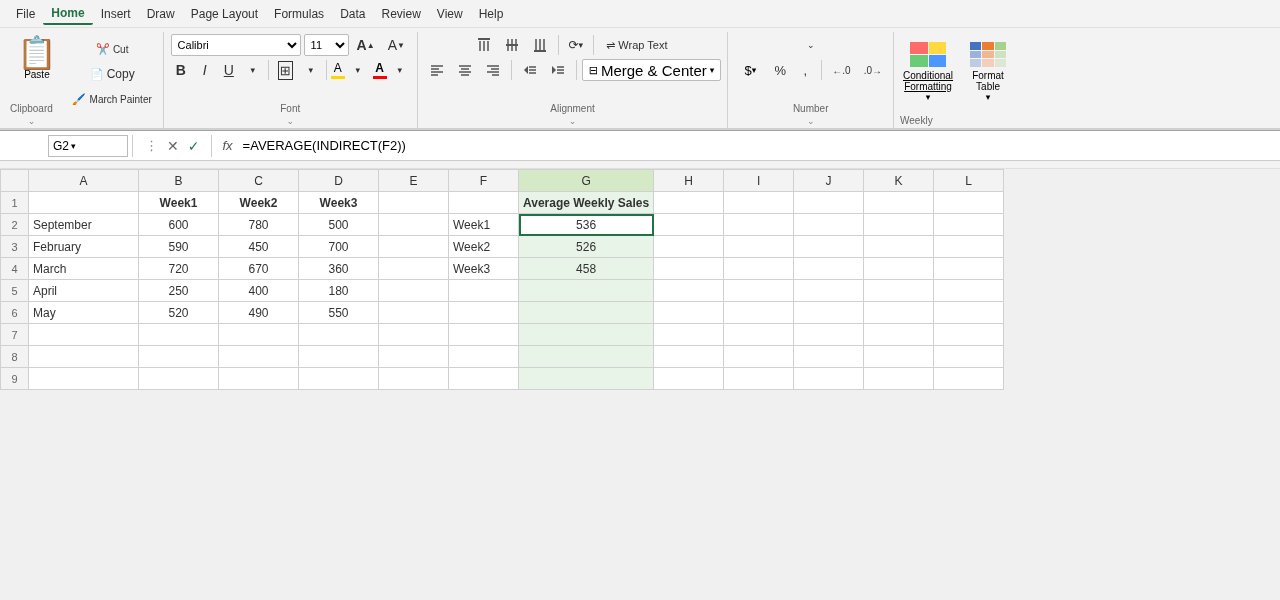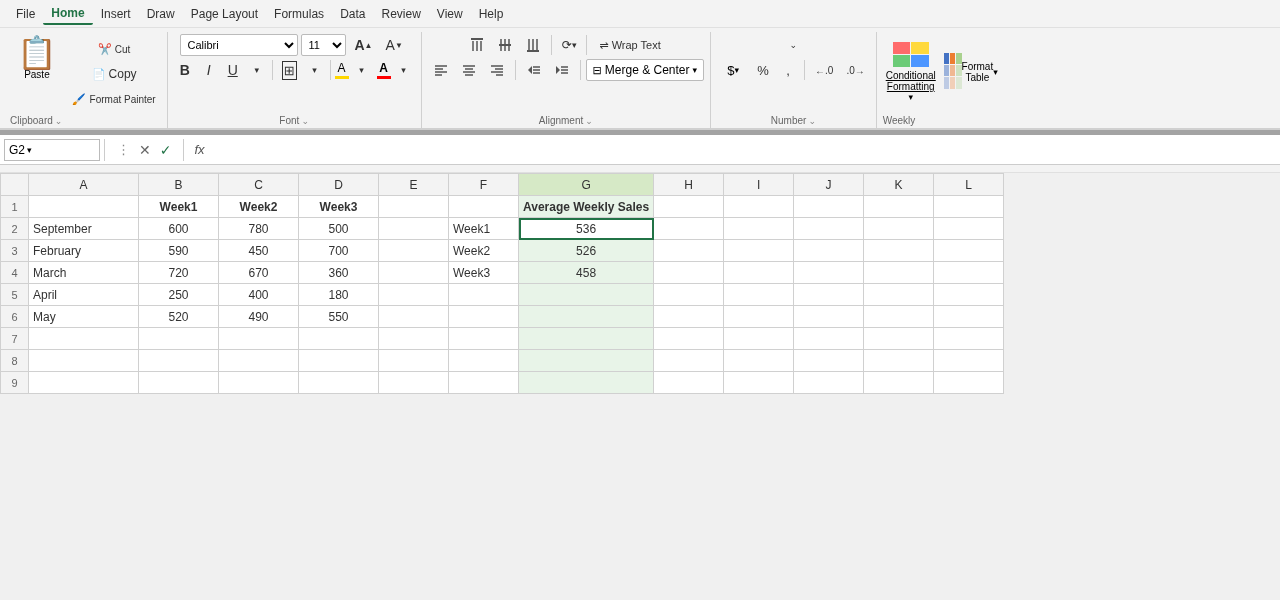--- a/index.html
+++ b/index.html
@@ -1,47 +1,47 @@
 <!DOCTYPE html>
 <html><head>
   <meta charset="utf-8">
   <style>
     * { box-sizing: border-box; margin: 0; padding: 0; }
     body { font-family: 'Segoe UI', Arial, sans-serif; font-size: 12px; background: #f0f0f0; overflow: hidden; width: 1280px; height: 600px; }
 
     
-    .ribbon { background: #f3f3f3; border-bottom: 5px solid #a3a3a3; }
+    .ribbon { background: #f3f3f3; border-bottom: 1px solid #a3a3a3; }
 
     
     .menu-bar { display: flex; align-items: center; background: #f3f3f3; padding: 2px 8px; height: 28px; border-bottom: 1px solid #e0e0e0; }
     .menu-item { padding: 3px 8px; font-size: 12px; cursor: pointer; color: #333; border-radius: 2px; }
     .menu-item.active { color: #217346; font-weight: 600; border-bottom: 2px solid #217346; }
 
     
     .toolbar { display: flex; align-items: stretch; background: #f3f3f3; padding: 4px 4px 0 4px; min-height: 88px; border-bottom: 2px solid #d0d0d0; }
     .toolbar-group { display: flex; flex-direction: column; align-items: center; border-right: 1px solid #d0d0d0; padding: 2px 6px 18px 6px; position: relative; min-width: fit-content; }
     .toolbar-group:last-child { border-right: none; }
-    .group-label { position: absolute; bottom: 2px; font-size: 10px; color: #666; white-space: nowrap; display: flex; align-items: center; gap: 2px; }
+    .group-label { position: absolute; bottom: 2px; font-size: 10px; color: #666; white-space: nowrap; display: flex; align-items: center; gap: 2px; flex-direction: column; }
     .group-label-arrow { font-size: 9px; color: #888; cursor: pointer; }
 
     .tb-row { display: flex; align-items: center; gap: 2px; }
     .tb-btn { display: flex; align-items: center; justify-content: center; padding: 2px 4px; border: 1px solid transparent; border-radius: 2px; cursor: pointer; font-size: 11px; background: transparent; min-width: 22px; height: 22px; color: #333; }
 
     
     .font-selects { display: flex; gap: 3px; margin-bottom: 3px; }
     .font-select { height: 22px; font-size: 11px; border: 1px solid #bbb; background: white; padding: 0 2px; border-radius: 2px; cursor: pointer; }
-    .font-name { width: 118px; }
+    .font-name { width: 130px; }
     .font-size { width: 45px; }
 
     
     .num-select { height: 22px; font-size: 11px; border: 1px solid #bbb; background: white; padding: 0 4px; border-radius: 2px; width: 160px; }
 
     
     .formula-bar { display: flex; align-items: center; background: white; border-bottom: 1px solid #ccc; height: 30px; padding: 0 4px; }
-    .cell-ref { width: 96px; height: 22px; border: 1px solid #bbb; font-size: 12px; padding: 0 4px; text-align: center; background: white; cursor: pointer; display: flex; align-items: center; }
+    .cell-ref { width: 80px; height: 22px; border: 1px solid #bbb; font-size: 12px; padding: 0 4px; text-align: center; background: white; cursor: pointer; display: flex; align-items: center; margin-left: 44px; }
     .formula-divider { width: 1px; background: #ccc; height: 22px; margin: 0 4px; }
     .formula-fx { font-style: italic; font-size: 13px; color: #555; padding: 0 6px; }
     .formula-input { flex: 1; border: none; outline: none; font-size: 13px; padding: 0 4px; }
 
     
     .spreadsheet { display: flex; flex-direction: column; flex: 1; overflow: hidden; }
     .sheet-area { display: flex; flex: 1; overflow: hidden; }
 
     
     .grid-container { overflow: hidden; flex: 1; }
@@ -71,21 +71,21 @@
     .col-j { width: 70px; }
     .col-k { width: 70px; }
     .col-l { width: 70px; }
     .btn-italic { font-style: italic; }
 
     .color-bar-yellow { width: 14px; height: 3px; background: #FFD700; margin-top: 1px; }
     .color-bar-red { width: 14px; height: 3px; background: #FF0000; margin-top: 1px; }
 
     .cond-format-btn { display: flex; flex-direction: column; align-items: center; justify-content: center; width: 56px; height: 62px; cursor: pointer; border: 1px solid transparent; border-radius: 2px; font-size: 10px; text-align: center; }
 
-    .format-table-btn { display: flex; flex-direction: row; align-items: center; justify-content: center; width: 56px; height: 62px; cursor: pointer; border: 1px solid transparent; border-radius: 2px; font-size: 10px; text-align: center; }
+    .format-table-btn { display: flex; flex-direction: column; align-items: center; justify-content: center; width: 56px; height: 62px; cursor: pointer; border: 1px solid transparent; border-radius: 2px; font-size: 10px; text-align: center; }
 
     .dollar-btn { display: flex; align-items: center; justify-content: center; width: 32px; height: 22px; cursor: pointer; font-size: 13px; border: 1px solid transparent; border-radius: 2px; }
 
     
     table.grid td.active-col-bg { background: #e8f4e8; }
 
     .merge-btn { display: flex; align-items: center; gap: 3px; padding: 2px 6px; height: 22px; font-size: 11px; cursor: pointer; border: 1px solid transparent; border-radius: 2px; background: white; border: 1px solid #bbb; }
   </style>
 </head>
 <body>
@@ -115,21 +115,21 @@
         <div class="tb-btn" style="gap:3px;">
           <span>✂️</span>
           <span style="font-size:10px;">Cut</span>
         </div>
         <div class="tb-btn" style="gap:3px;">
           <span>📄</span>
           <span style="font-size:12px;">Copy</span>
         </div>
         <div class="tb-btn" style="gap:3px;">
           <span>🖌️</span>
-          <span style="font-size:10px;">Format Painter</span>
+          <span style="font-size:10px;">March Painter</span>
         </div>
       </div>
       <span class="group-label">
         <span>Clipboard</span>
         <span class="group-label-arrow">⌄</span>
       </span>
     </div>
 
     <div class="toolbar-group" style="min-width:180px;">
       <div class="font-selects tb-row">
@@ -247,21 +247,21 @@
           <svg width="16" height="16">
               <polygon points="2,4 2,12 6,8" fill="#555"></polygon>
               <line x1="7" y1="5" x2="14" y2="5" stroke="#555" stroke-width="1.5"></line>
               <line x1="7" y1="8" x2="14" y2="8" stroke="#555" stroke-width="1.5"></line>
               <line x1="7" y1="11" x2="14" y2="11" stroke="#555" stroke-width="1.5"></line>
             </svg>
         </button>
         <div style="width:1px;height:20px;background:#ccc;margin:0 3px;"></div>
         <button class="merge-btn">
           <span>⊟</span>
-          <span style="font-size:12px;">Merge &amp; Center</span>
+          <span style="font-size:15px;">Merge &amp; Center</span>
           <span style="font-size:9px;">▾</span>
         </button>
       </div>
       <span class="group-label">
         <span>Alignment</span>
         <span class="group-label-arrow">⌄</span>
       </span>
     </div>
 
     <div class="toolbar-group" style="min-width:160px;">
@@ -331,20 +331,21 @@
     <span style="font-size:9px;margin-left:2px;">▾</span>
   </div>
   <div class="formula-divider"></div>
   <div style="display:flex;align-items:center;gap:1px;padding:0 4px;">
     <span style="font-size:13px;cursor:pointer;color:#888;padding:2px 4px;">⋮</span>
     <button style="border:none;background:none;cursor:pointer;font-size:14px;color:#666;padding:2px 4px;">✕</button>
     <button style="border:none;background:none;cursor:pointer;font-size:14px;color:#217346;padding:2px 4px;">✓</button>
   </div>
   <div class="formula-divider"></div>
   <span class="formula-fx">fx</span>
+  <input class="formula-input" type="text" value="=AVERAGE(INDIRECT(F2))" style="">
 </div>
 
 <div class="spreadsheet">
   <div style="background:#f3f3f3;height:8px;border-bottom:1px solid #e0e0e0;"></div>
   <div class="sheet-area">
     <div class="grid-container">
       <table class="grid">
         <colgroup>
           <col style="width:28px;">
           <col class="col-a">

